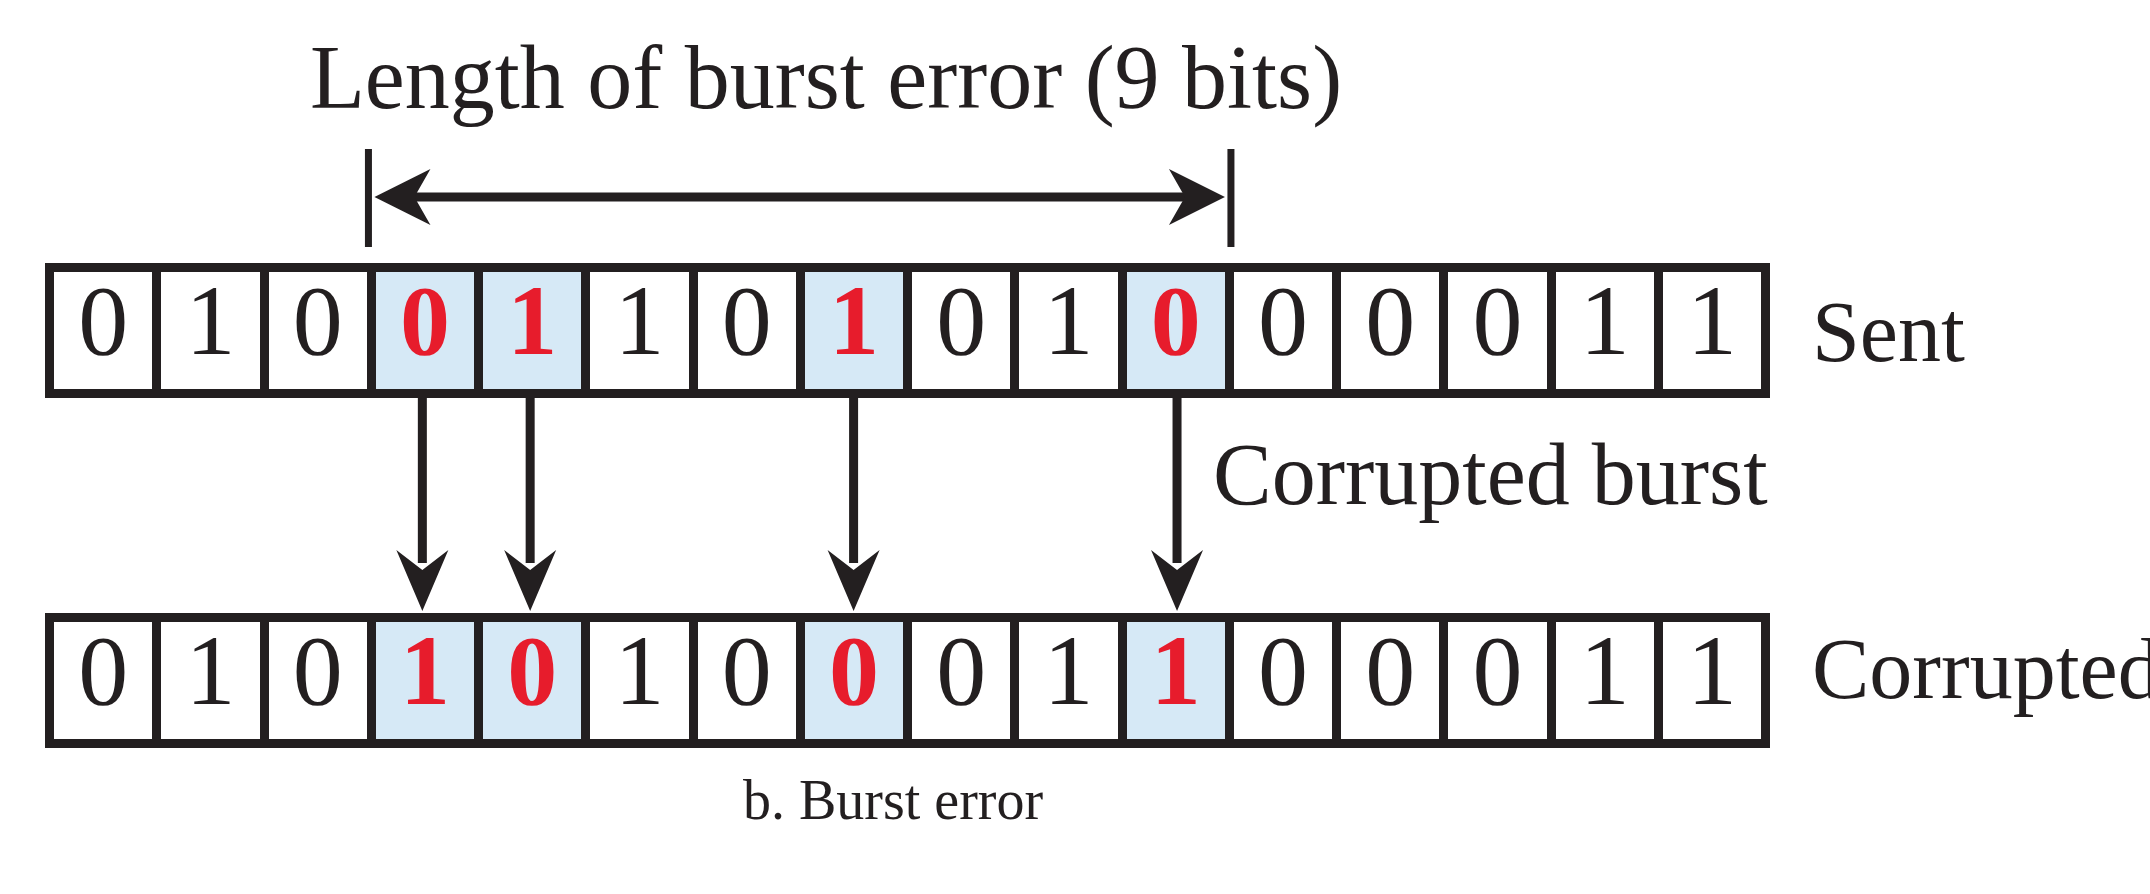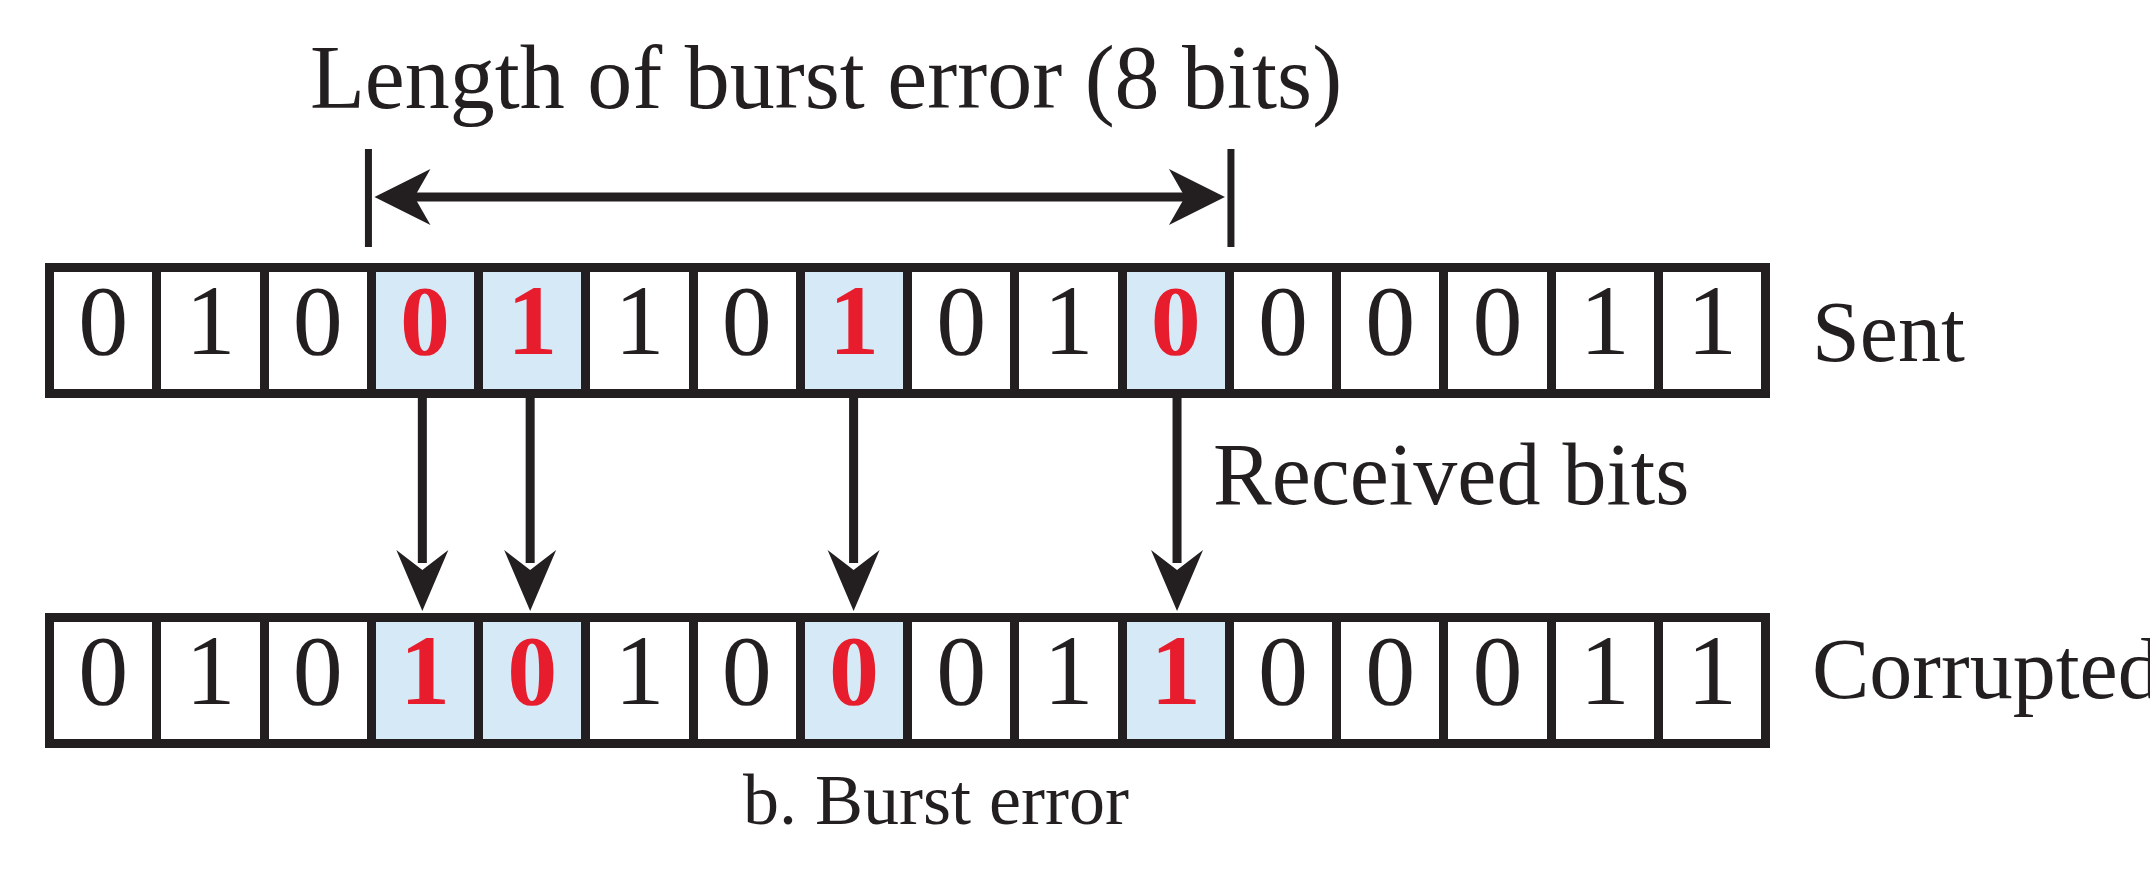--- a/index.html
+++ b/index.html
@@ -59,30 +59,30 @@
   }
   .rowlabel.sent{top:276px;}
   .rowlabel.received{top:613px;}
   .corrupted-label{
     position:absolute;left:1213px;top:424px;
     font-size:88px;line-height:101px;
     white-space:nowrap;
   }
   .caption{
     position:absolute;left:743px;top:754px;
-    font-size:72px;line-height:92px;
+    font-size:56px;line-height:92px;
     white-space:nowrap;
   }
 </style>
 </head>
 <body>
 
 <div class="canvas">
 
-  <div class="title">Length of burst error (8 bits)</div>
+  <div class="title">Length of burst error (9 bits)</div>
 
   <svg id="measure-svg" class="layer" width="2150" height="112" viewBox="0 0 2150 112">
       <rect x="364.9375" y="4" width="7" height="98"></rect>
       <rect x="1227.4375" y="4" width="7" height="98"></rect>
       <rect x="406.4375" y="47.5" width="786.5" height="9"></rect>
       <polygon points="374.4375,52 430.4375,24 414.4375,52 430.4375,80"></polygon>
       <polygon points="1224.9375,52 1168.9375,24 1184.9375,52 1168.9375,80"></polygon>
     </svg>
 
   <div class="bitrow sent" id="sent-cells">
@@ -109,21 +109,21 @@
       <rect x="417.84375" y="0" width="9" height="165"></rect>
       <polygon points="422.34375,213 396.34375,152 422.34375,172 448.34375,152"></polygon>
       <rect x="525.65625" y="0" width="9" height="165"></rect>
       <polygon points="530.15625,213 504.15625,152 530.15625,172 556.15625,152"></polygon>
       <rect x="849.09375" y="0" width="9" height="165"></rect>
       <polygon points="853.59375,213 827.59375,152 853.59375,172 879.59375,152"></polygon>
       <rect x="1172.53125" y="0" width="9" height="165"></rect>
       <polygon points="1177.03125,213 1151.03125,152 1177.03125,172 1203.03125,152"></polygon>
     </svg>
 
-  <div class="corrupted-label">Received bits</div>
+  <div class="corrupted-label">Corrupted burst</div>
 
   <div class="bitrow received" id="received-cells">
       <div class="cell">0</div>
       <div class="cell">1</div>
       <div class="cell">0</div>
       <div class="cell hot">1</div>
       <div class="cell hot">0</div>
       <div class="cell">1</div>
       <div class="cell">0</div>
       <div class="cell hot">0</div>

